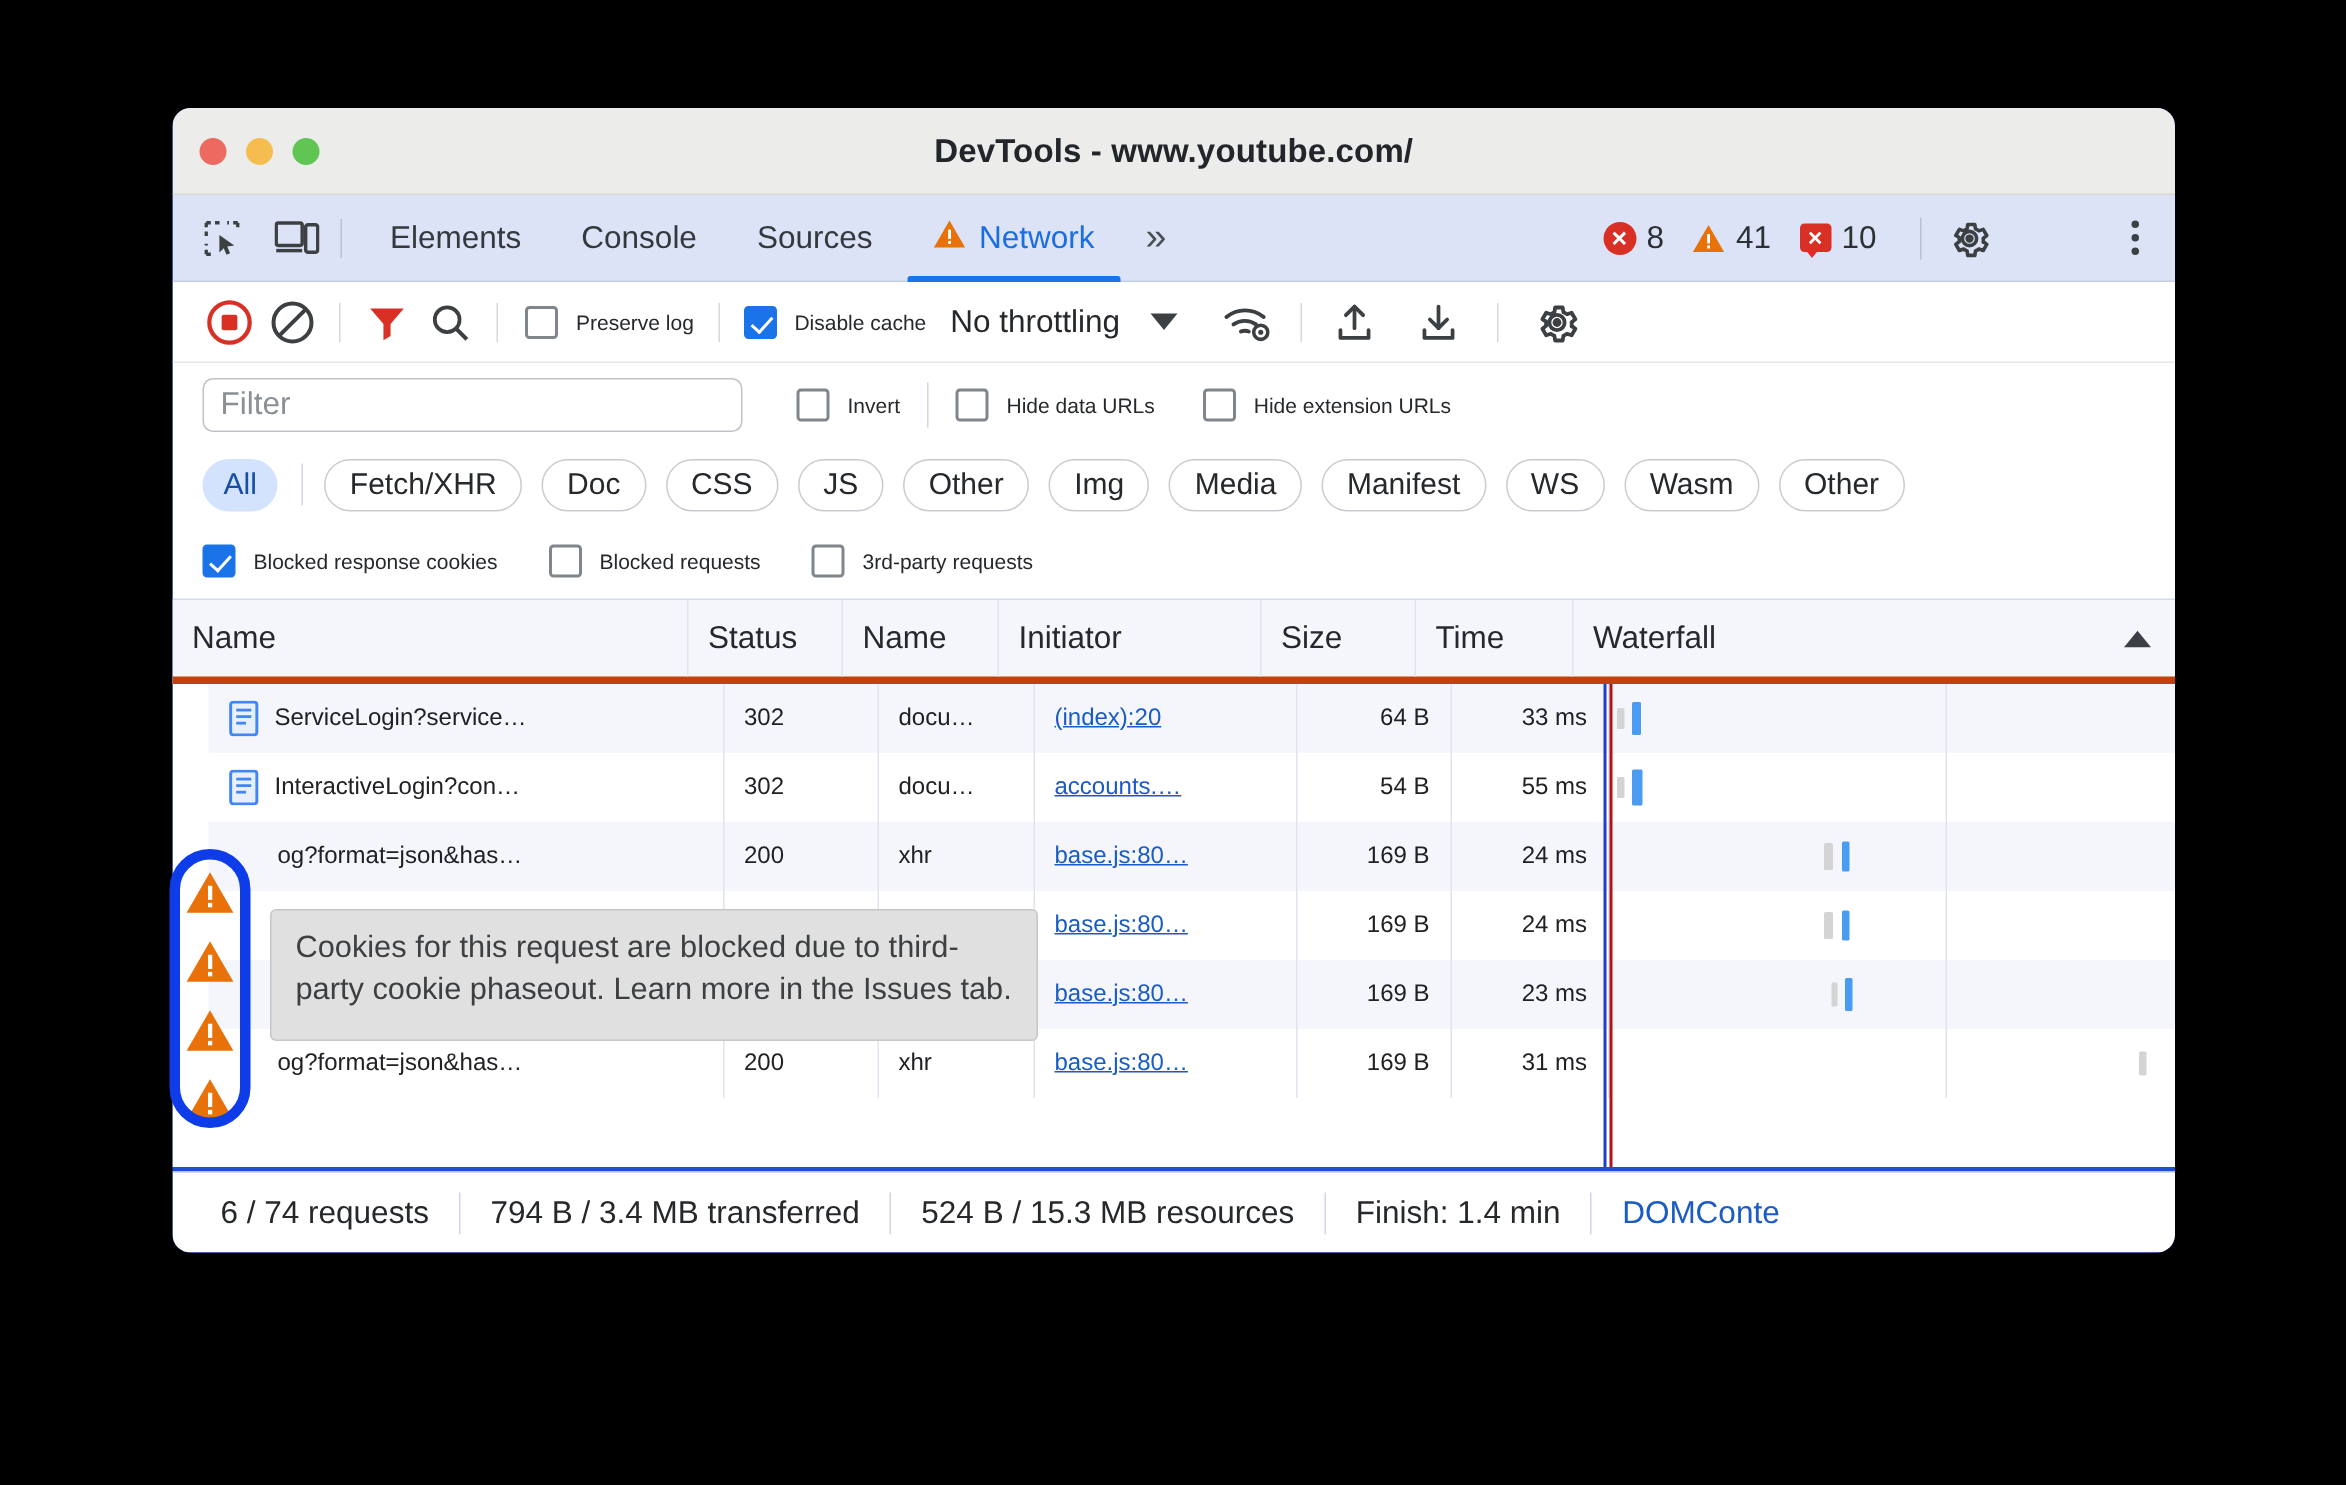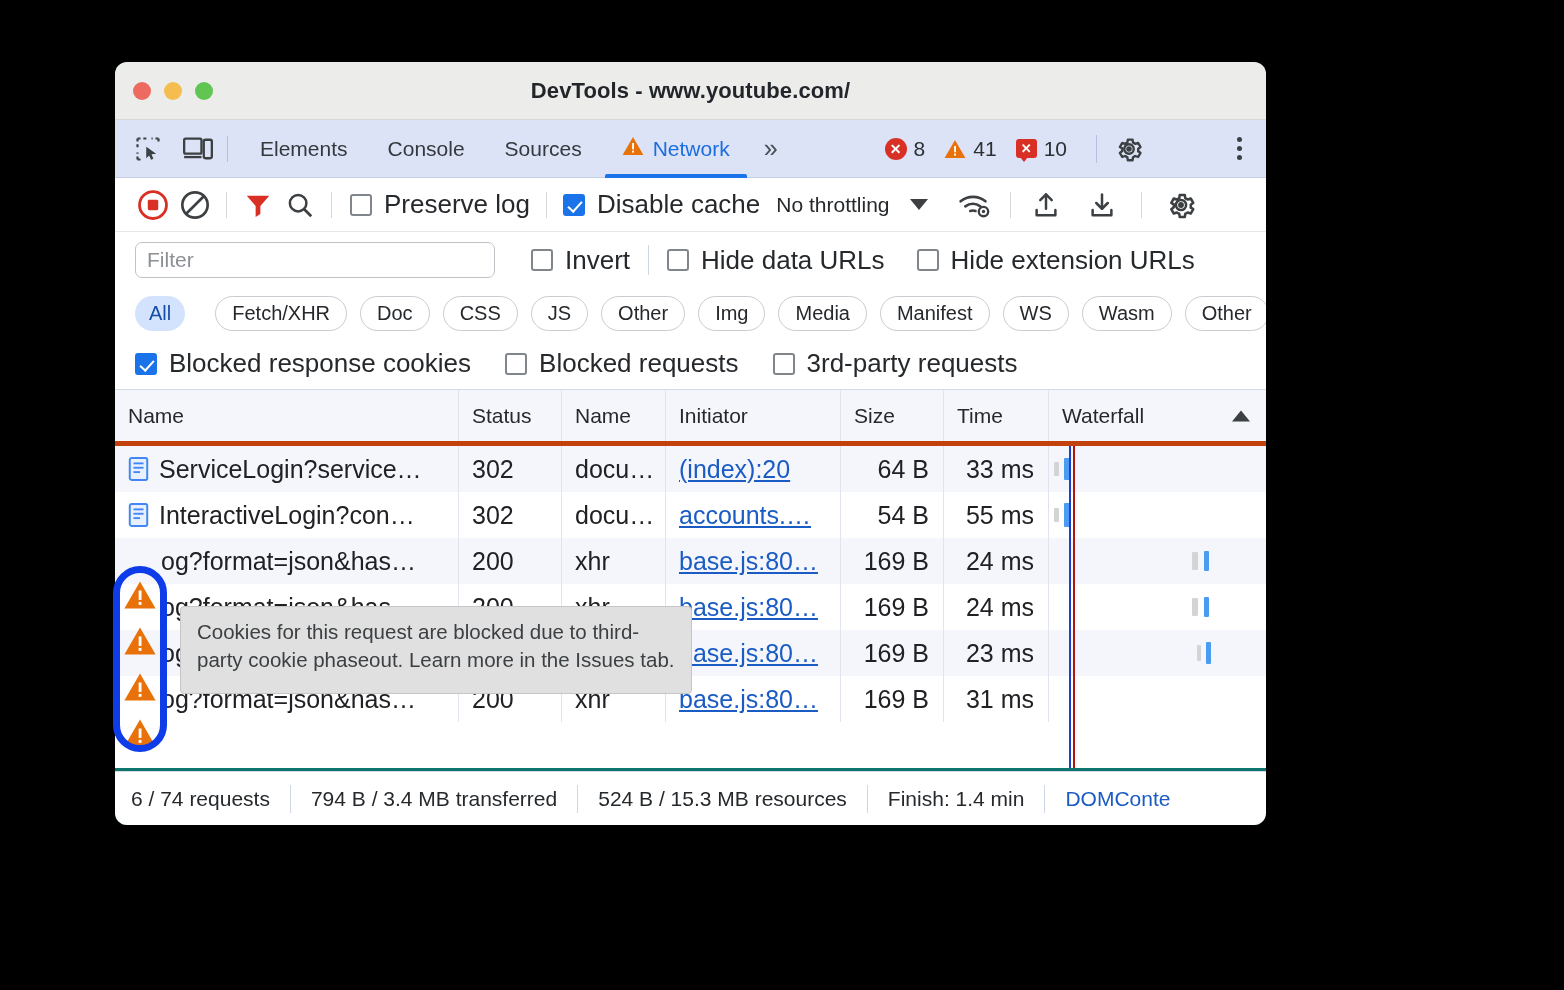--- a/index.html
+++ b/index.html
@@ -7,23 +7,23 @@
     width: 1564px; height: 990px;
     background: #000;
     font-family: "Liberation Sans", sans-serif;
     overflow: hidden;
   }
   #stage { position: relative; width: 1564px; height: 990px; background: #000; }
 
   
   .window {
     position: absolute;
-    left: 115px; top: 62px;
-    width: 1151px; height: 763px;
-    background: #0f766e;
+    left: 115px; top: 72px;
+    width: 1335px; height: 763px;
+    background: #1d4ed8;
     border-radius: 12px;
     overflow: hidden;
     box-shadow: 0 6px 26px rgba(0,0,0,.45);
   }
 
   
   .titlebar {
     position: relative;
     height: 58px;
     background: #ecedea;
@@ -70,21 +70,21 @@
   .dots-v { position:absolute; right: 24px; display:flex; flex-direction:column; gap:4px; }
   .dots-v i { width:5px;height:5px;border-radius:50%;background:#3b4043;display:block; }
 
   
   .netbar {
     height: 54px; background: #fff; display: flex; align-items: center;
     padding-left: 17px; border-bottom: 1px solid #e6e6e6; gap: 0;
   }
   .nb-btn { width: 42px; height: 40px; display: flex; align-items: center; justify-content: center; }
   .nb-sep { width: 1px; height: 26px; background: #d5d8dc; margin: 0 10px; }
-  .cbrow { display: flex; align-items: center; gap: 12px; font-size: 26px; color: #26292c; }
+  .cbrow { display: flex; align-items: center; gap: 12px; font-size: 14px; color: #26292c; }
   .cbox {
     width: 22px; height: 22px; border: 2px solid #80868b; border-radius: 3px;
     background: #fff; flex: 0 0 auto;
   }
   .cbox.checked { background: #1a73e8; border-color: #1a73e8; position: relative; }
   .cbox.checked::after {
     content:""; position:absolute; left:6px; top:2px; width:6px; height:12px;
     border:solid #fff; border-width: 0 2.6px 2.6px 0; transform: rotate(42deg);
   }
   .throttle { font-size: 21px; color: #26292c; margin-left: 16px; }
@@ -129,21 +129,21 @@
   .c-name { width: 344px; }
   .c-status { width: 103px; }
   .c-type { width: 104px; }
   .c-init { width: 175px; }
   .c-size { width: 103px; justify-content: flex-end; padding-right: 14px; }
   .c-time { width: 105px; justify-content: flex-end; padding-right: 14px; }
   .c-wf { flex: 1; }
   .sortarrow { position: absolute; right: 16px; top: 50%; transform: translateY(-50%);
     width:0;height:0;border-left:9px solid transparent;border-right:9px solid transparent;border-bottom:11px solid #3c4043; }
 
-  .trow { display: flex; height: 46px; align-items: stretch; font-size: 25px; color: #202124; }
+  .trow { display: flex; height: 46px; align-items: stretch; font-size: 16px; color: #202124; margin-left: 24px; }
   .trow.alt { background: #f4f6fb; }
   .trow .cell { display: flex; align-items: center; padding-left: 13px; border-right: 1px solid #dfe4ee; overflow: hidden; white-space: nowrap; }
   .trow .cell:last-child { border-right: none; }
   .trow .c-size, .trow .c-time { justify-content: flex-end; padding-right: 14px; }
   .name-cell { gap: 10px; }
   .link { color: #1a5bc4; text-decoration: underline; }
   .rowgap { height: 46px; background: #fff; }
 
   .tbody-wrap { position: relative; height: 322px; overflow: hidden; }
 
@@ -153,21 +153,21 @@
   .wf-bar { position: absolute; top: 50%; transform: translateY(-50%); border-radius: 1px; }
   .wf-blue { background: #4a9cf2; }
   .wf-grey { background: #d4d4d4; }
   .vline-blue { position: absolute; top: 0; bottom: 0; width: 2px; background: #1e40c8; }
   .vline-red { position: absolute; top: 0; bottom: 0; width: 2px; background: #b31412; }
 
   
   .statusbar {
     position: absolute; left: 0; right: 0; bottom: 0; height: 54px;
     background: #fff; border-top: 1px solid #d4dae6;
-    display: flex; align-items: center; padding-left: 16px;
+    display: flex; align-items: center; padding-left: 32px;
     font-size: 21px; color: #26292c;
   }
   .sb-sep { width: 1px; height: 28px; background: #cfd6e6; margin: 0 20px; }
   .sb-blue { color: #1a5bc4; }
 
   
   .tooltip {
     position: absolute; left: 180px; top: 606px;
     width: 512px; height: 88px;
     background: #e0e0e0; border: 1px solid #c6c6c6; border-radius: 4px;

